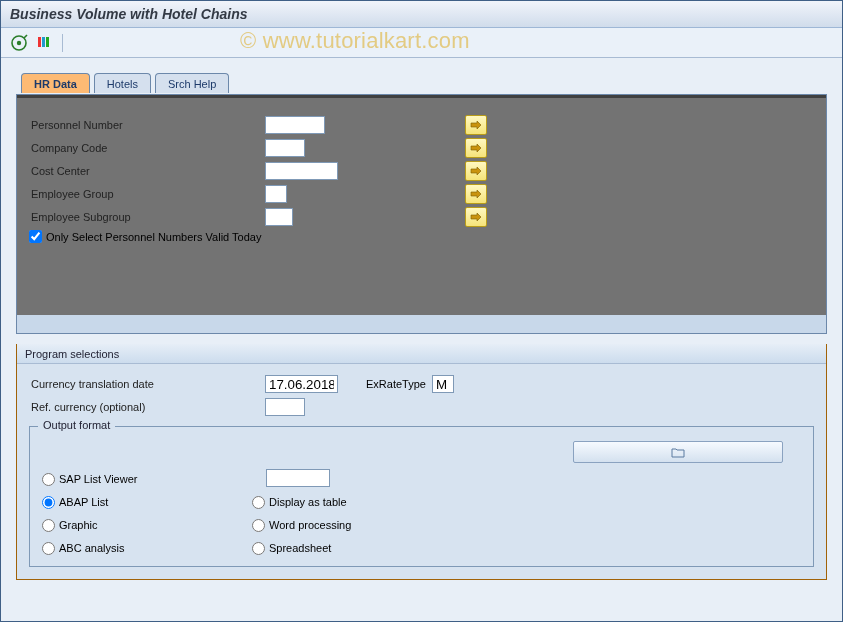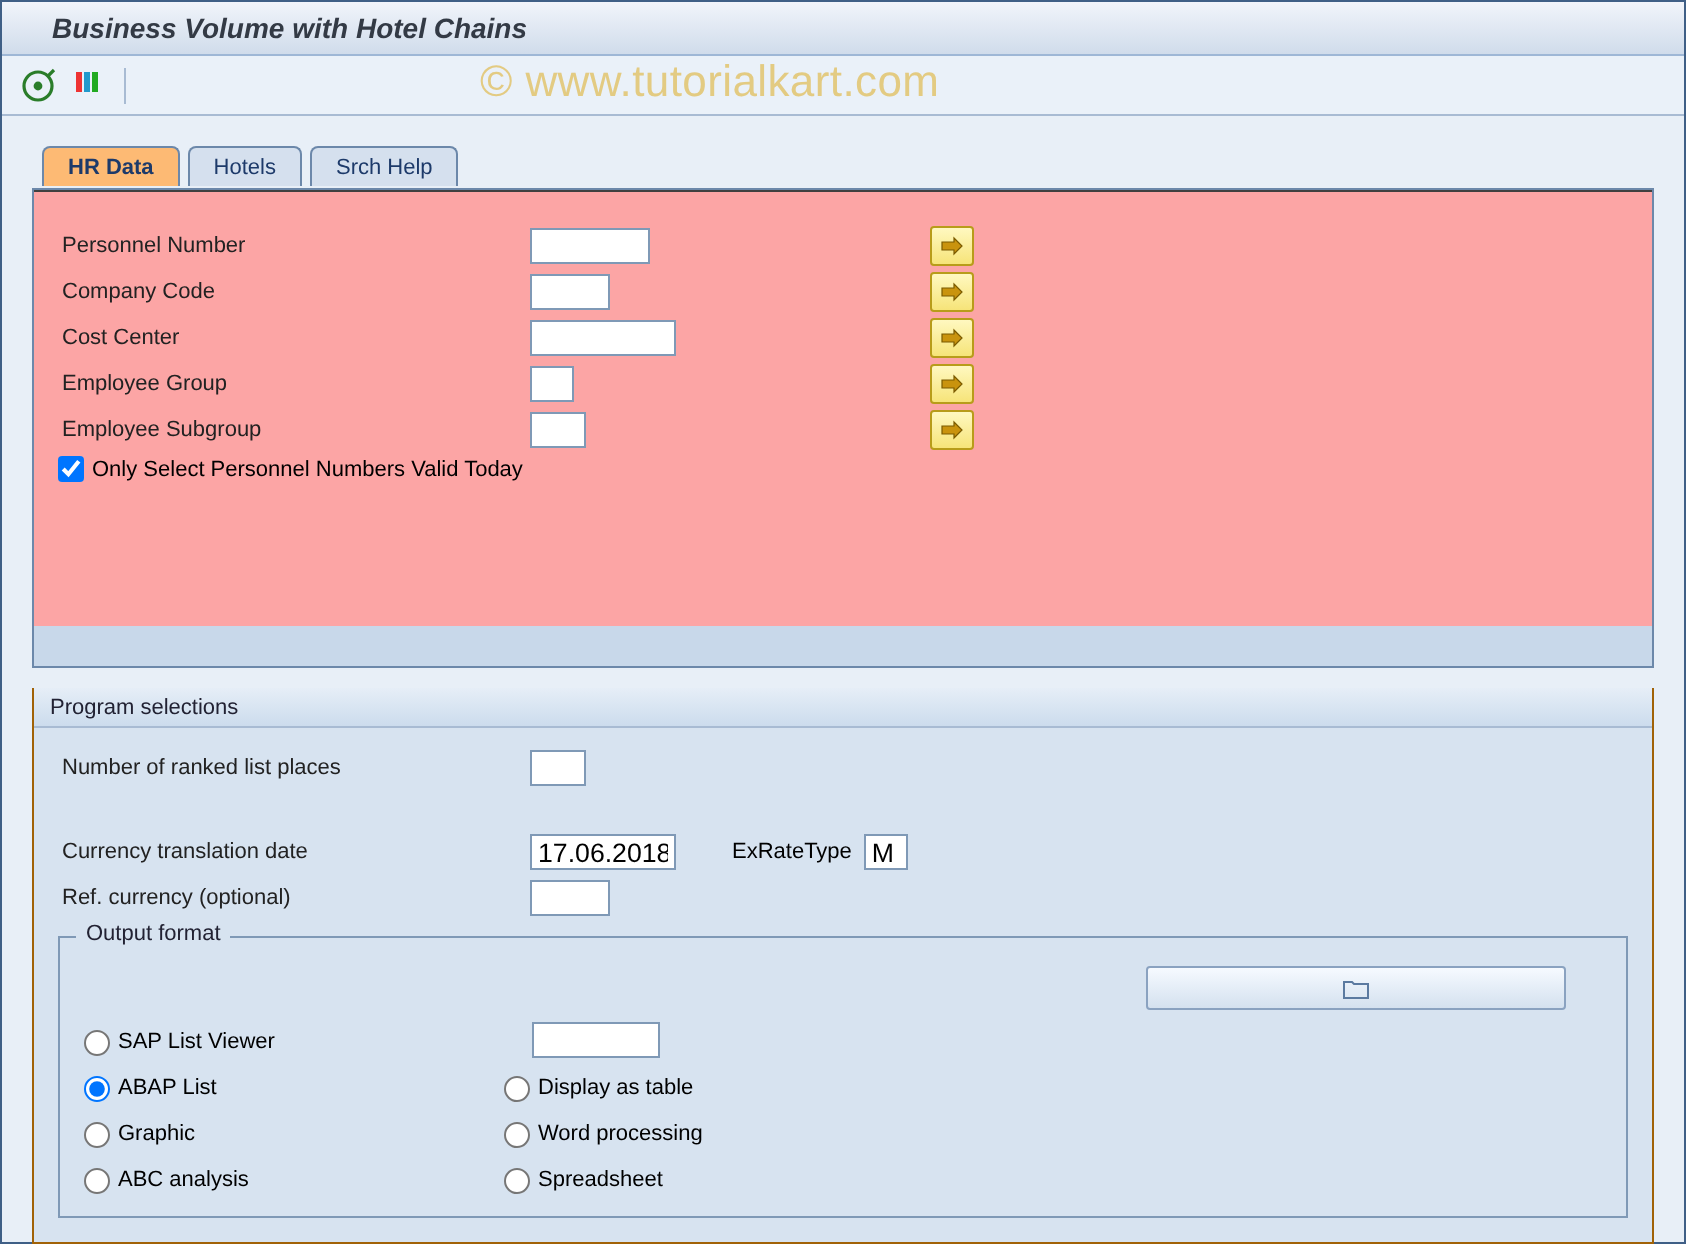--- a/index.html
+++ b/index.html
@@ -13,21 +13,21 @@
       position: relative;
     }
 
     
     .title-bar {
       height: 28px;
       background: linear-gradient(#f2f5fb, #d0dceb);
       border-bottom: 1px solid #9eb7d6;
       display: flex;
       align-items: center;
-      padding-left: 26px;
+      padding-left: 10px;
     }
     .title-bar span {
       font-weight: bold;
       font-style: italic;
       font-size: 14px;
       color: #333a45;
     }
 
     
     .toolbar {
@@ -84,23 +84,23 @@
     .tab.active {
       background: #fdba74;
       font-weight: bold;
       position: relative;
       z-index: 2;
     }
     .tab.inactive {
       background: #d5e0ee;
     }
     .tab-body {
-      background: #fca5a5;
+      background: #737373;
       padding: 16px 12px 12px 12px;
-      border-top: 1px solid #404040;
+      border-top: 3px solid #404040;
     }
 
     
     .frow {
       display: flex;
       align-items: center;
       height: 22px;
       margin-bottom: 1px;
     }
     .flabel {
@@ -305,24 +305,20 @@
       </div>
 
       <div style="height:60px;"></div>
     </div>
   </div>
 
   <div class="group">
     <div class="group-title">Program selections</div>
     <div class="group-body">
 
-      <div class="frow" style="margin-bottom:20px;">
-        <div class="flabel">Number of ranked list places</div>
-        <input class="finput w28" value="" style="">
-      </div>
 
       <div class="frow">
         <div class="flabel">Currency translation date</div>
         <input class="finput w73" value="17.06.2018" style="">
         <div style="width:28px;"></div>
         <span style="margin-right:6px;">ExRateType</span>
         <input class="finput w24" value="M" style="">
       </div>
 
       <div class="frow" style="margin-bottom:8px;">

